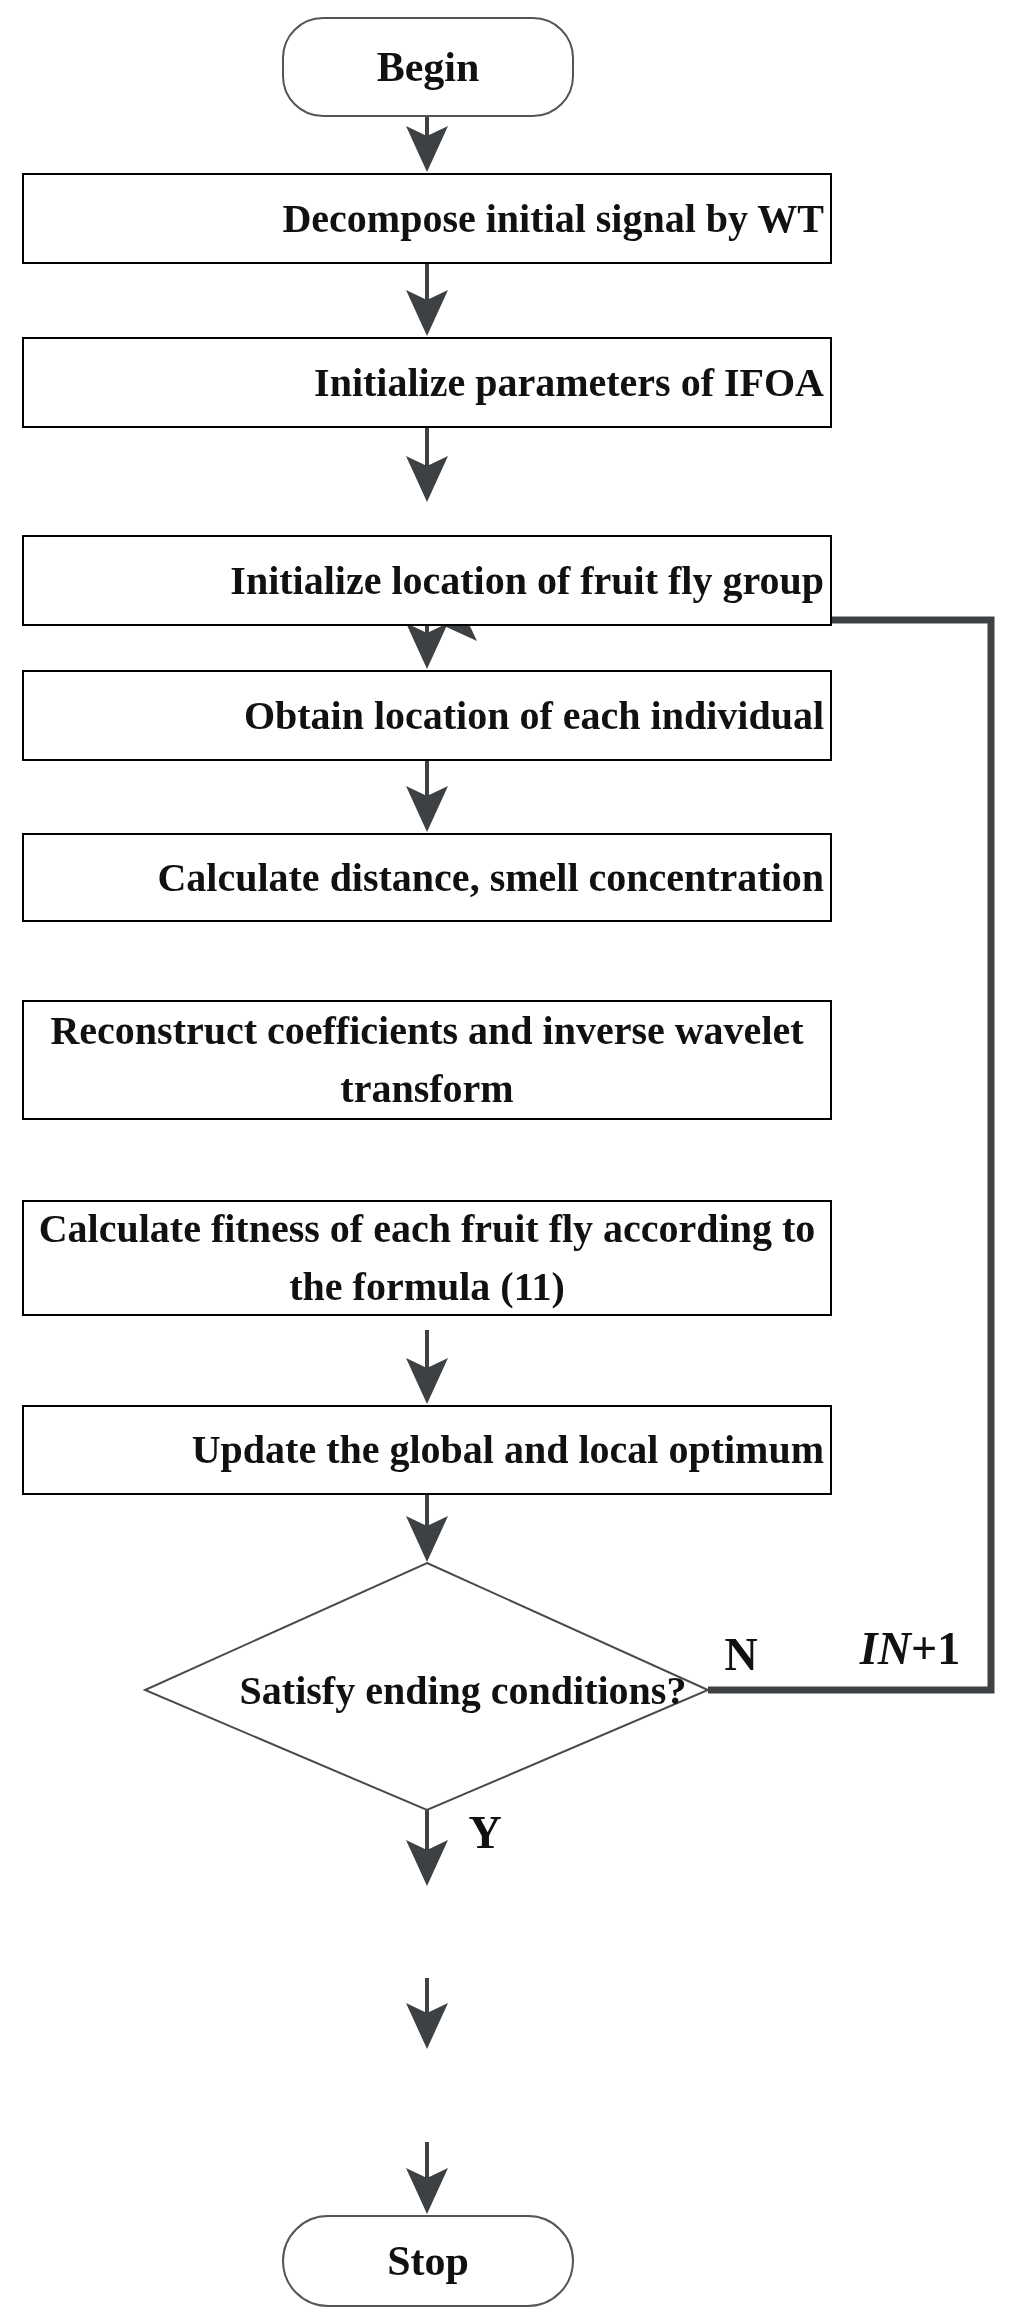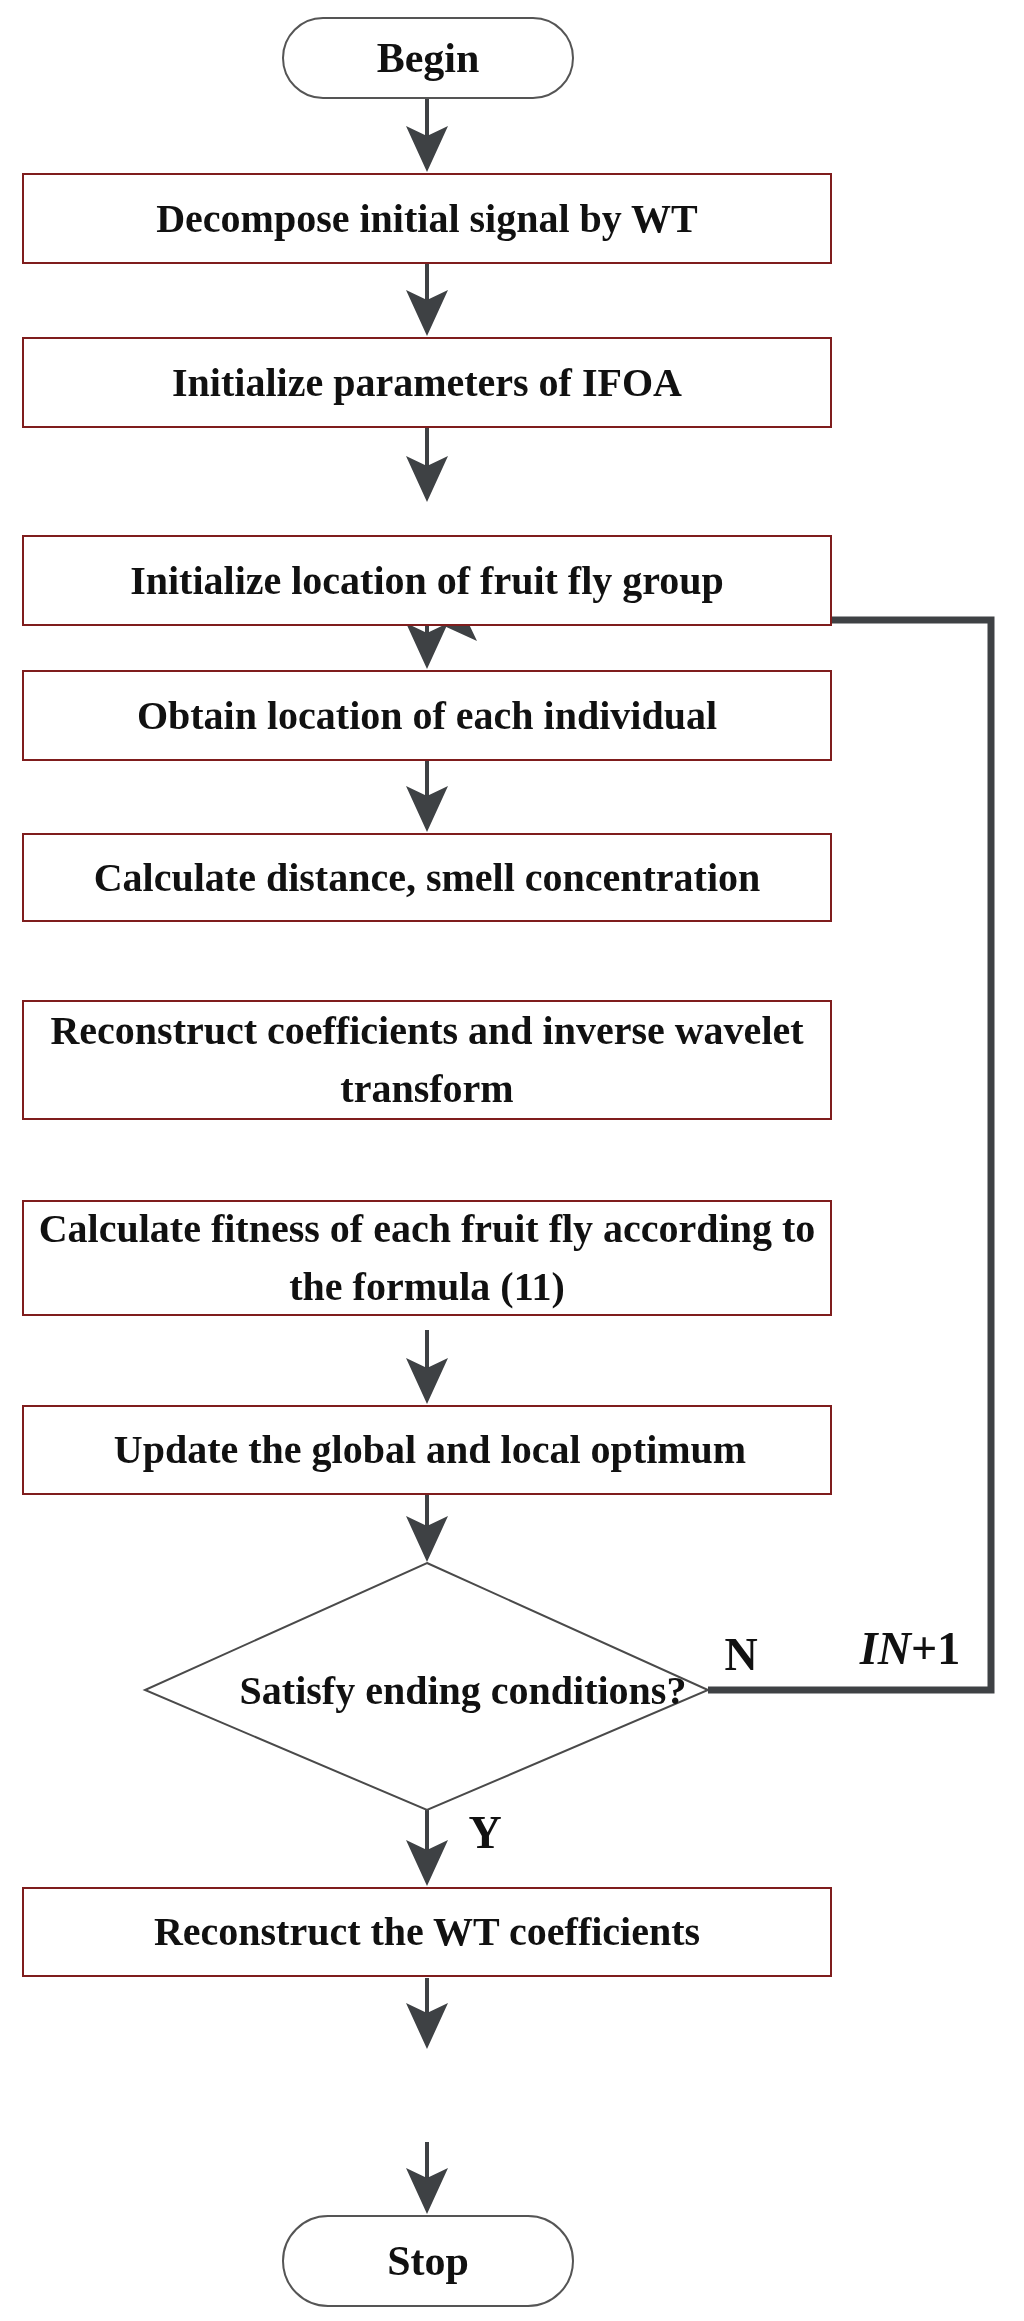--- a/index.html
+++ b/index.html
@@ -18,22 +18,23 @@
     background:#ffffff;
     display:flex;align-items:center;justify-content:center;
     text-align:center;
     font-weight:bold;
     font-size:40px;
     line-height:1.45;
     z-index:2;
   }
   .process{
     left:22px;width:810px;
-    border:2px solid #7f1d1d;
+    border:2px solid #000000;
     padding:0 6px;
+    justify-content:flex-end;
   }
   .one-line{white-space:nowrap;}
   .terminator{
     left:282px;width:292px;
     border:2px solid #555555;
     border-radius:46px;
     font-size:42px;
   }
   .decision-label{
     position:absolute;
@@ -82,21 +83,21 @@
 
     <polygon points="427,1563 708,1690 427,1810 145,1690" fill="#ffffff" stroke="#4a4a4a" stroke-width="2"></polygon>
 
     <polyline points="708,1690 991,1690 991,620 470,620" fill="none" stroke="#3e4144" stroke-width="7" stroke-linejoin="miter"></polyline>
     <polygon points="431,620 477,599 467,620 477,641" fill="#3e4144"></polygon>
 
     <line x1="427" y1="594" x2="427" y2="634" stroke="#3e4144" stroke-width="4"></line>
     <polygon points="427,669 406,623 427,633 448,623" fill="#3e4144"></polygon>
   </svg>
 
-  <div class="node terminator" style="top:17px;height:82px;border-radius:41px;">
+  <div class="node terminator" style="top:17px;height:100px;border-radius:41px;">
     <span>Begin</span>
   </div>
 
   <div class="node process one-line" style="top:173px;height:91px;">
     <span>Decompose initial signal by WT</span>
   </div>
 
   <div class="node process one-line" style="top:337px;height:91px;">
     <span>Initialize parameters of IFOA</span>
   </div>
@@ -122,23 +123,20 @@
   </div>
 
   <div class="node process one-line" style="top:1405px;height:90px;padding-left:12px;">
     <span>Update the global and local optimum</span>
   </div>
 
   <div class="decision-label">
     <span>Satisfy ending conditions?</span>
   </div>
 
-  <div class="node process one-line" style="top:1887px;height:90px;">
-    <span>Reconstruct the WT coefficients</span>
-  </div>
 
 
   <div class="node terminator" style="top:2215px;height:92px;">
     <span>Stop</span>
   </div>
 
   <div class="edge-label" style="left:706px;top:1628px;width:70px;">
     <span>N</span>
   </div>
 

